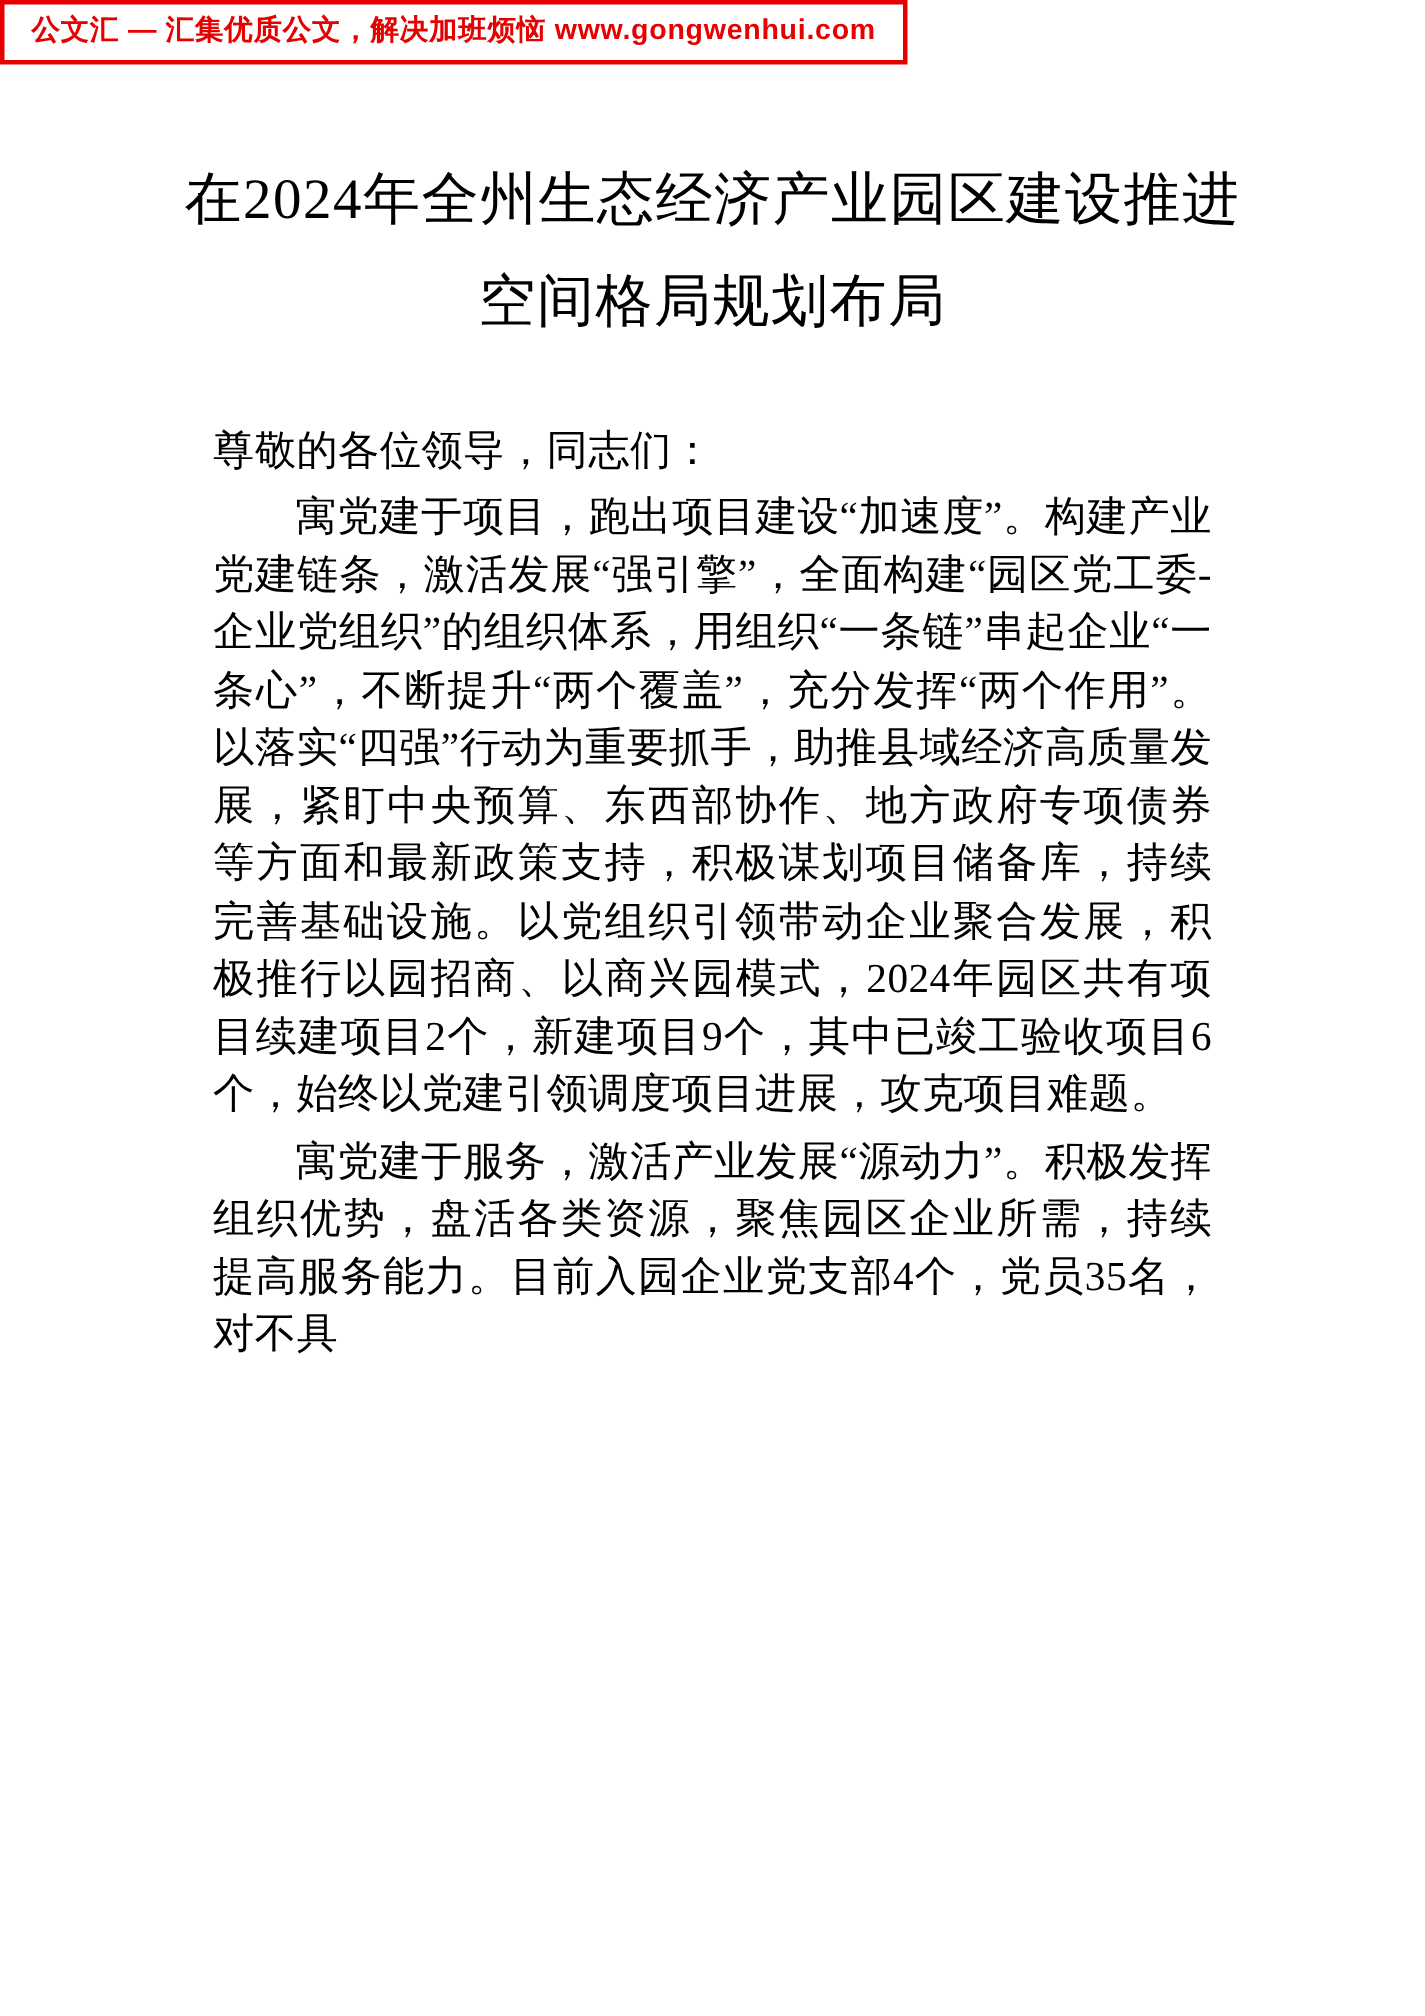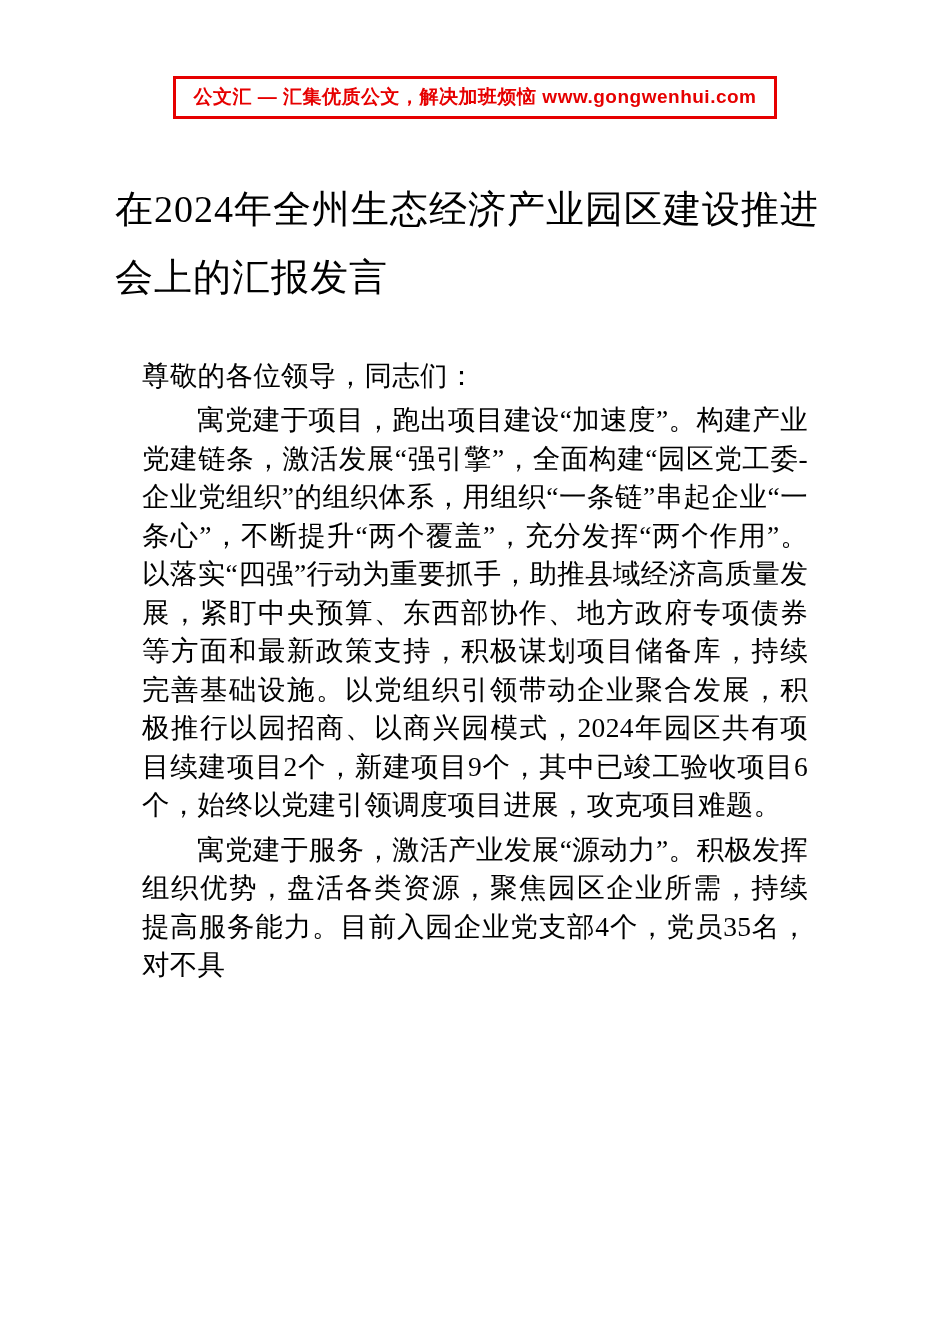--- a/index.html
+++ b/index.html
@@ -8,38 +8,37 @@
     position: relative;
     width: 950px;
     height: 1344px;
     margin: 0 auto;
     background: #ffffff;
     font-family: "Liberation Serif", "DejaVu Serif", serif;
     color: #000000;
     overflow: hidden;
   }
   .header-wrap {
-    padding-top: 76px;
-    text-align: center;
+    text-align: left;
   }
   .header-box {
     display: inline-block;
     border: 3px solid #e60000;
     color: #e60000;
     font-family: "Liberation Sans", "DejaVu Sans", sans-serif;
     font-weight: bold;
     font-size: 19px;
     line-height: 1.2;
     padding: 7px 18px;
     letter-spacing: 0.5px;
   }
   .doc-title {
     margin: 56px auto 0 auto;
     width: 720px;
-    text-align: left;
+    text-align: center;
     font-weight: normal;
     font-size: 38px;
     line-height: 68px;
     letter-spacing: 1px;
   }
   .doc-title .title-line { display: block; }
   .doc-body {
     width: 666px;
     margin: 46px auto 0 auto;
     font-size: 27.5px;
@@ -56,21 +55,21 @@
 <div class="page">
 
   <div class="header-wrap">
     <div class="header-box">
       <span>公文汇 — 汇集优质公文，解决加班烦恼 www.gongwenhui.com</span>
     </div>
   </div>
 
   <h1 class="doc-title">
     <span class="title-line">在2024年全州生态经济产业园区建设推进</span>
-    <span class="title-line">会上的汇报发言</span>
+    <span class="title-line">空间格局规划布局</span>
   </h1>
 
   <div class="doc-body">
     <p class="greeting">尊敬的各位领导，同志们：</p>
     <p class="para">寓党建于项目，跑出项目建设“加速度”。构建产业党建链条，激活发展“强引擎”，全面构建“园区党工委-企业党组织”的组织体系，用组织“一条链”串起企业“一条心”，不断提升“两个覆盖”，充分发挥“两个作用”。以落实“四强”行动为重要抓手，助推县域经济高质量发展，紧盯中央预算、东西部协作、地方政府专项债券等方面和最新政策支持，积极谋划项目储备库，持续完善基础设施。以党组织引领带动企业聚合发展，积极推行以园招商、以商兴园模式，2024年园区共有项目续建项目2个，新建项目9个，其中已竣工验收项目6个，始终以党建引领调度项目进展，攻克项目难题。</p>
     <p class="para">寓党建于服务，激活产业发展“源动力”。积极发挥组织优势，盘活各类资源，聚焦园区企业所需，持续提高服务能力。目前入园企业党支部4个，党员35名，对不具</p>
   </div>
 
 </div>
 

